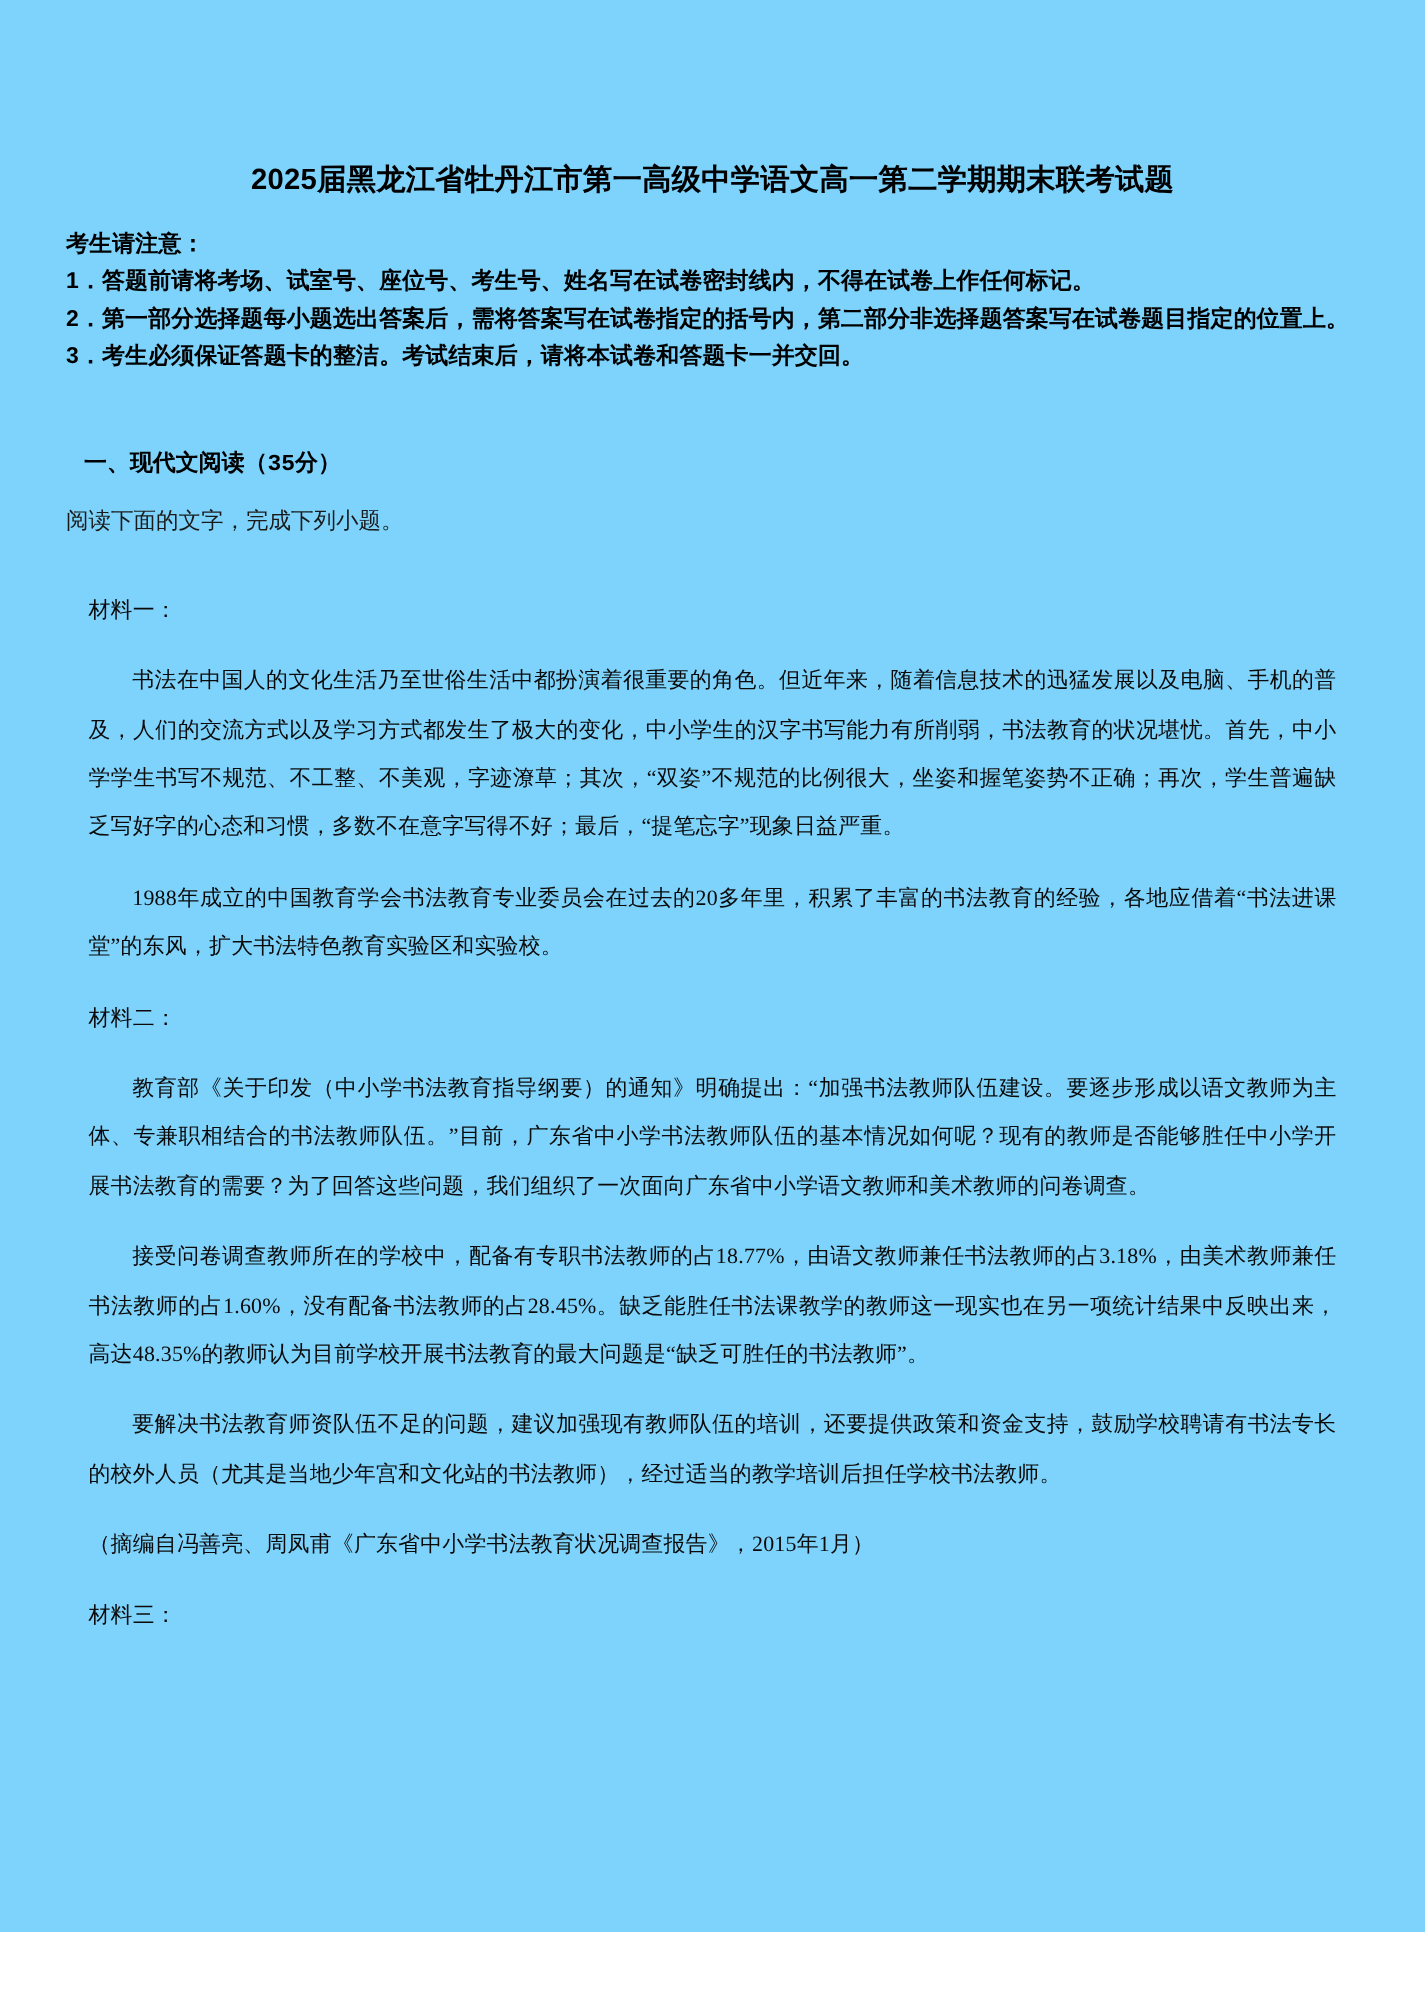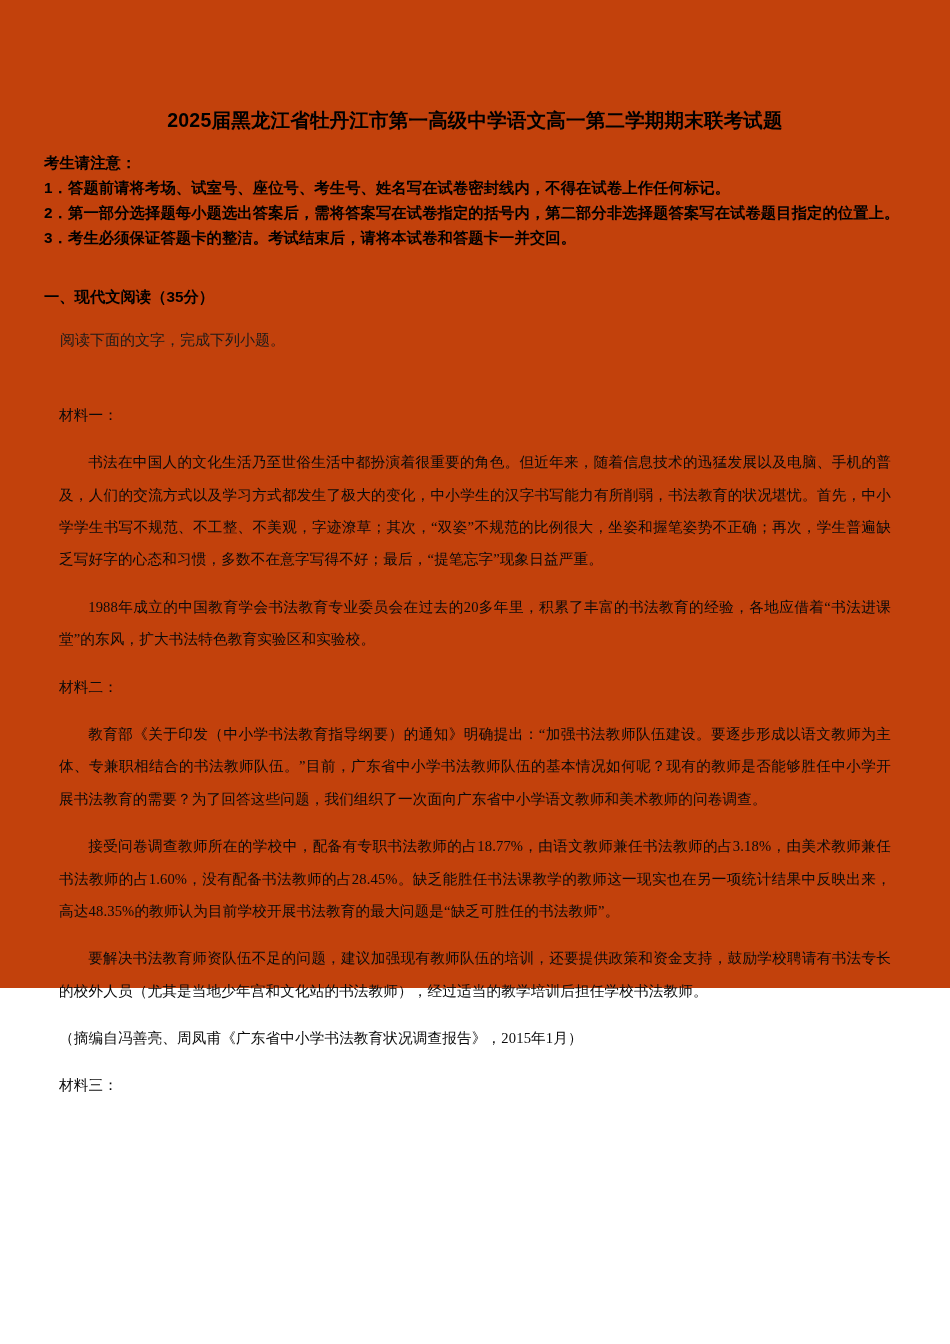--- a/index.html
+++ b/index.html
@@ -11,24 +11,24 @@
     width: 950px;
     height: 1344px;
     font-family: "DejaVu Sans", sans-serif;
     color: #000000;
     overflow: hidden;
   }
 
   .page {
     position: relative;
     width: 950px;
-    height: 988px;
+    height: 1288px;
     box-sizing: border-box;
     padding: 0 44px;
-    background: #c2410c;
+    background: #7dd3fc;
   }
 
   
   .doc-title {
     text-align: center;
     font-family: "Liberation Sans", "DejaVu Sans", sans-serif;
     font-weight: bold;
     font-size: 19.5px;
     letter-spacing: 0.2px;
     margin: 0;
@@ -47,29 +47,29 @@
     letter-spacing: 0.1px;
     text-align: justify;
     text-justify: inter-ideograph;
   }
   .notice-line {
     margin: 0;
   }
 
   
   .section-heading {
-    margin: 0;
+    margin: 12px;
     padding-top: 34px;
-    font-family: Liberation Sans, sans-serif;
+    font-family: Liberation Mono, monospace;
     font-weight: bold;
     font-size: 15.3px;
     line-height: 1.7;
   }
   .section-sub {
-    margin: 16px;
+    margin: 0;
     padding-top: 2px;
     font-family: "Liberation Serif", "DejaVu Serif", serif;
     font-size: 15px;
     line-height: 1.7;
     color: #1a1a1a;
   }
 
   
   .body-text {
     margin: 0;

